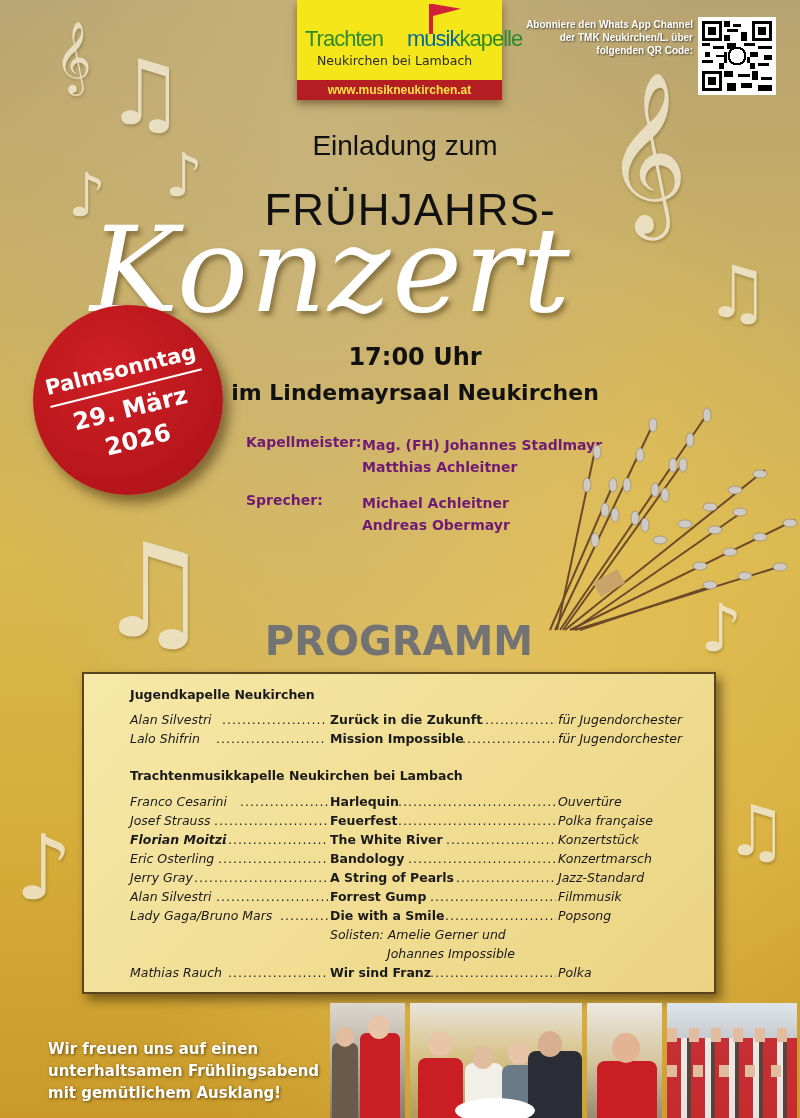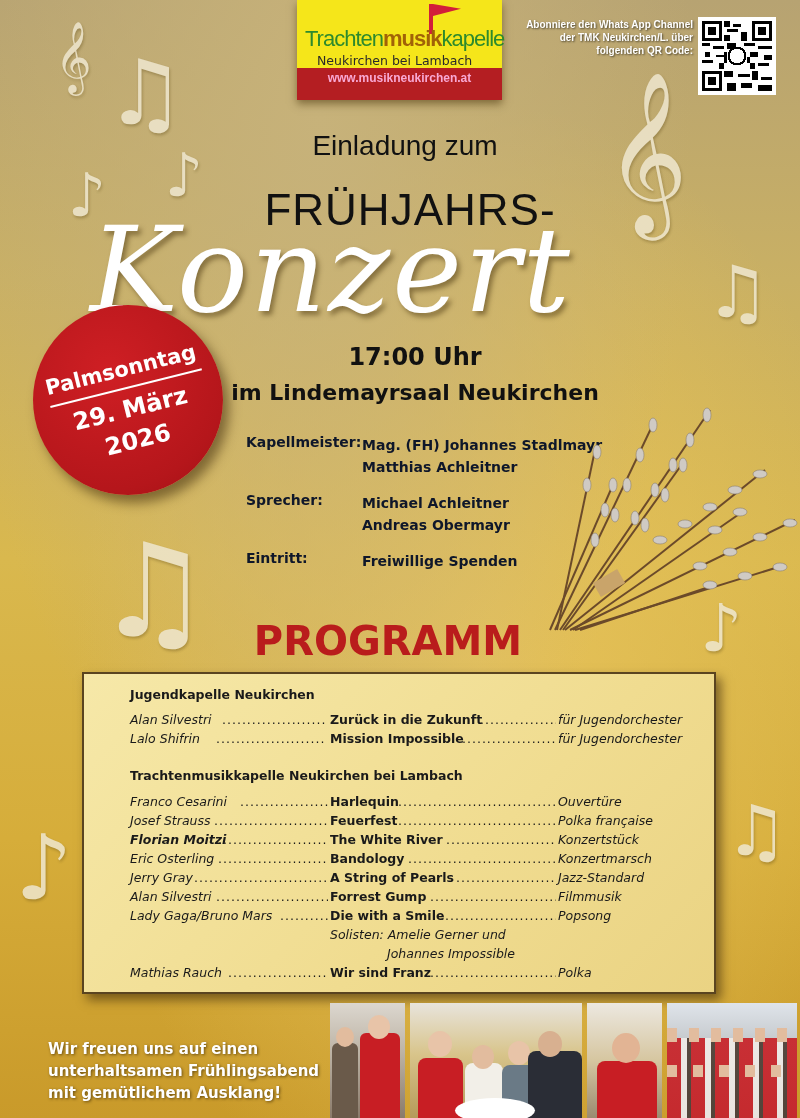--- a/index.html
+++ b/index.html
@@ -7,46 +7,46 @@
     width:800px; height:1118px; position:relative; overflow:hidden;
     font-family: "DejaVu Sans", sans-serif;
     background:
       radial-gradient(ellipse at 40% 10%, #c7b27a 0%, rgba(199,178,122,0) 55%),
       radial-gradient(ellipse at 60% 60%, #e6c25a 0%, rgba(230,194,90,0) 60%),
       linear-gradient(180deg, #b7a372 0%, #c9b064 25%, #d9b84e 50%, #d6ad3a 75%, #c99a2a 100%);
   }
   .note { position:absolute; color:#efe7cf; opacity:.85; font-family:"DejaVu Serif", serif; text-shadow:1px 2px 3px rgba(90,70,20,.4); }
   .logo { position:absolute; left:297px; top:0; width:205px; height:100px; background:#f5e61a; box-shadow:0 4px 8px rgba(60,40,0,.5); }
   .logo .l1 { position:absolute; left:8px; top:26px; font-family:"Liberation Sans Narrow","Liberation Sans",sans-serif; font-size:22px; color:#2d8a2d; letter-spacing:-1px; white-space:nowrap; }
-  .logo .l1 b { color:#a16207; font-weight:bold; }
+  .logo .l1 b { color:#0369a1; font-weight:normal;padding-left:24px; }
   .logo .l2 { position:absolute; left:20px; top:53px; font-size:12.5px; color:#2a2a2a; white-space:nowrap; }
-  .logo .url { position:absolute; left:0; bottom:0; width:100%; height:32px; background:#b41e22; color:#f9a8d4; font:bold 12px "Liberation Sans",sans-serif; text-align:center; line-height:20px; }
+  .logo .url { position:absolute; left:0; bottom:0; width:100%; height:20px; background:#b41e22; color:#fde047; font:bold 12px "Liberation Sans",sans-serif; text-align:center; line-height:20px; }
   .logo .flag { position:absolute; left:132px; top:4px; width:4px; height:30px; background:#d21f3a; }
   .logo .flag2 { position:absolute; left:136px; top:4px; width:28px; height:12px; background:#d21f3a; clip-path:polygon(0 0,100% 40%,0 100%); }
   .wa-text { position:absolute; right:107px; top:18px; text-align:right; color:#fff; font:bold 10px "Liberation Sans",sans-serif; line-height:13px; text-shadow:1px 1px 2px rgba(0,0,0,.6); }
   .qr { position:absolute; left:698px; top:17px; width:78px; height:78px; background:#fff; padding:4px; box-sizing:border-box; }
   .qr svg { width:100%; height:100%; }
   .t-einl { position:absolute; left:0; width:810px; top:130px; text-align:center; font:28px "Liberation Sans",sans-serif; color:#111; }
   .t-fru { position:absolute; left:0; width:820px; top:185px; text-align:center; font:44px "Liberation Sans",sans-serif; color:#111; letter-spacing:1px; }
   .t-konz { position:absolute; left:90px; top:201px; font: italic 118px "DejaVu Serif", serif; color:#fff; letter-spacing:2px; text-shadow:3px 4px 5px rgba(80,60,20,.55); white-space:nowrap; }
   .badge { position:absolute; left:33px; top:305px; width:190px; height:190px; border-radius:50%; background:radial-gradient(circle at 40% 35%, #cf1f24 0%, #b5161b 70%, #a01014 100%); box-shadow:6px 8px 12px rgba(60,40,10,.55); }
   .badge .inner { position:absolute; left:0; top:0; width:100%; height:100%; transform:rotate(-14deg); color:#fff; text-align:center; font-weight:bold; font-family:"DejaVu Sans",sans-serif; }
   .badge .b1 { position:absolute; top:52px; width:100%; font-size:21px; }
   .badge .line { position:absolute; top:82px; left:18px; width:156px; height:2px; background:#fff; }
   .badge .b2 { position:absolute; top:90px; width:100%; font-size:24px; }
   .badge .b3 { position:absolute; top:122px; width:100%; font-size:24px; }
   .time { position:absolute; left:0; width:830px; top:343px; text-align:center; font:bold 24px "DejaVu Sans",sans-serif; color:#111; }
   .place { position:absolute; left:0; width:830px; top:380px; text-align:center; font:bold 22px "DejaVu Sans",sans-serif; color:#111; }
-  .info { position:absolute; left:246px; top:434px; font:bold 14px "DejaVu Sans",sans-serif; color:#0f172a; }
+  .info { position:absolute; left:246px; top:434px; font:bold 14px "DejaVu Sans",sans-serif; color:#701a75; }
   .info .row { display:flex; }
   .info .lbl { width:116px; }
   .info .val div { line-height:22px; height:22px; }
   .info .gap { height:14px; }
   .willow { position:absolute; left:535px; top:390px; width:265px; height:250px; }
-  .prog-title { position:absolute; left:1px; width:774px; top:618px; text-align:center; font:bold 40px "DejaVu Sans",sans-serif; color:#b91c1c; }
+  .prog-title { position:absolute; left:12px; width:774px; top:618px; text-align:center; font:bold 40px "DejaVu Sans",sans-serif; color:#737373; }
   .prog { position:absolute; left:82px; top:672px; width:634px; height:322px; box-sizing:border-box; border:2px solid #5a4420; background:linear-gradient(135deg,#f6e8a8,#f0dc90 60%,#ead383); box-shadow:5px 6px 10px rgba(60,40,10,.6); }
   .prog .h { position:absolute; left:46px; font:bold 12.5px "DejaVu Sans",sans-serif; color:#1a1a1a; }
   .prog .r { position:absolute; left:46px; width:570px; font-size:12.5px; color:#1a1a1a; white-space:nowrap; }
   .prog .c { position:absolute; font-style:italic; }
   .prog .t { position:absolute; left:200px; font-weight:bold; }
   .prog .g { position:absolute; left:428px; font-style:italic; }
   .dots { position:absolute; overflow:hidden; white-space:nowrap; letter-spacing:1px; }
   .closing { position:absolute; left:48px; top:1038px; color:#fff; font:bold 15px "DejaVu Sans",sans-serif; line-height:22px; text-shadow:1px 1px 3px rgba(60,40,0,.7); }
   .photos { position:absolute; left:330px; top:1003px; width:470px; height:115px; display:flex; gap:5px; }
   .ph { height:100%; position:relative; overflow:hidden; }
@@ -120,26 +120,20 @@
   </div>
   <div class="gap"></div>
   <div class="row">
     <div class="lbl">Sprecher:</div>
     <div class="val">
       <div>Michael Achleitner</div>
       <div>Andreas Obermayr</div>
     </div>
   </div>
   <div class="gap"></div>
-  <div class="row">
-    <div class="lbl">Eintritt:</div>
-    <div class="val">
-      <div>Freiwillige Spenden</div>
-    </div>
-  </div>
 </div>
 
 <svg class="willow" viewBox="0 0 265 250">
   <g stroke="#6b4a2a" stroke-width="2" fill="none">
     <path d="M15 240 L80 90"></path>
       <path d="M20 240 L120 30"></path>
       <path d="M25 240 L175 20"></path>
       <path d="M30 240 L230 80"></path>
     <path d="M35 240 L260 130"></path>
       <path d="M40 240 L250 175"></path>

